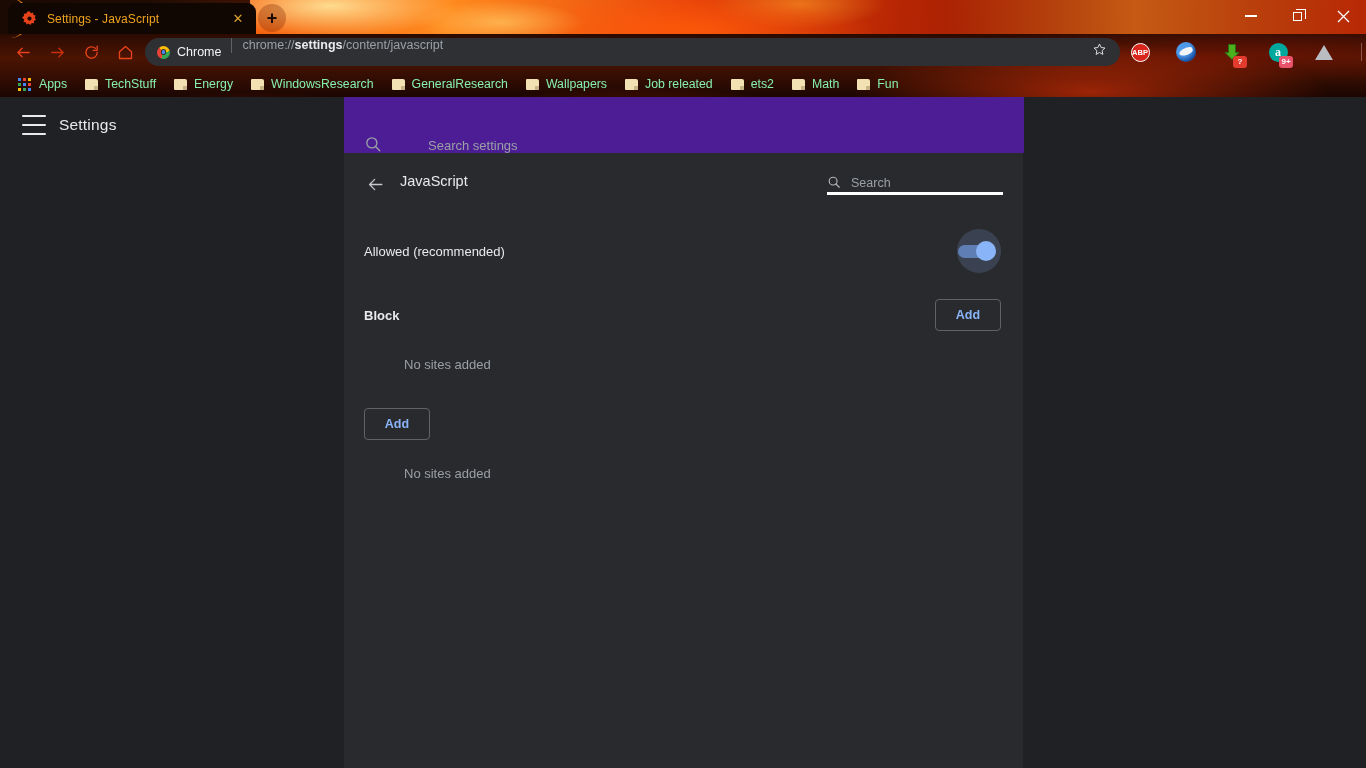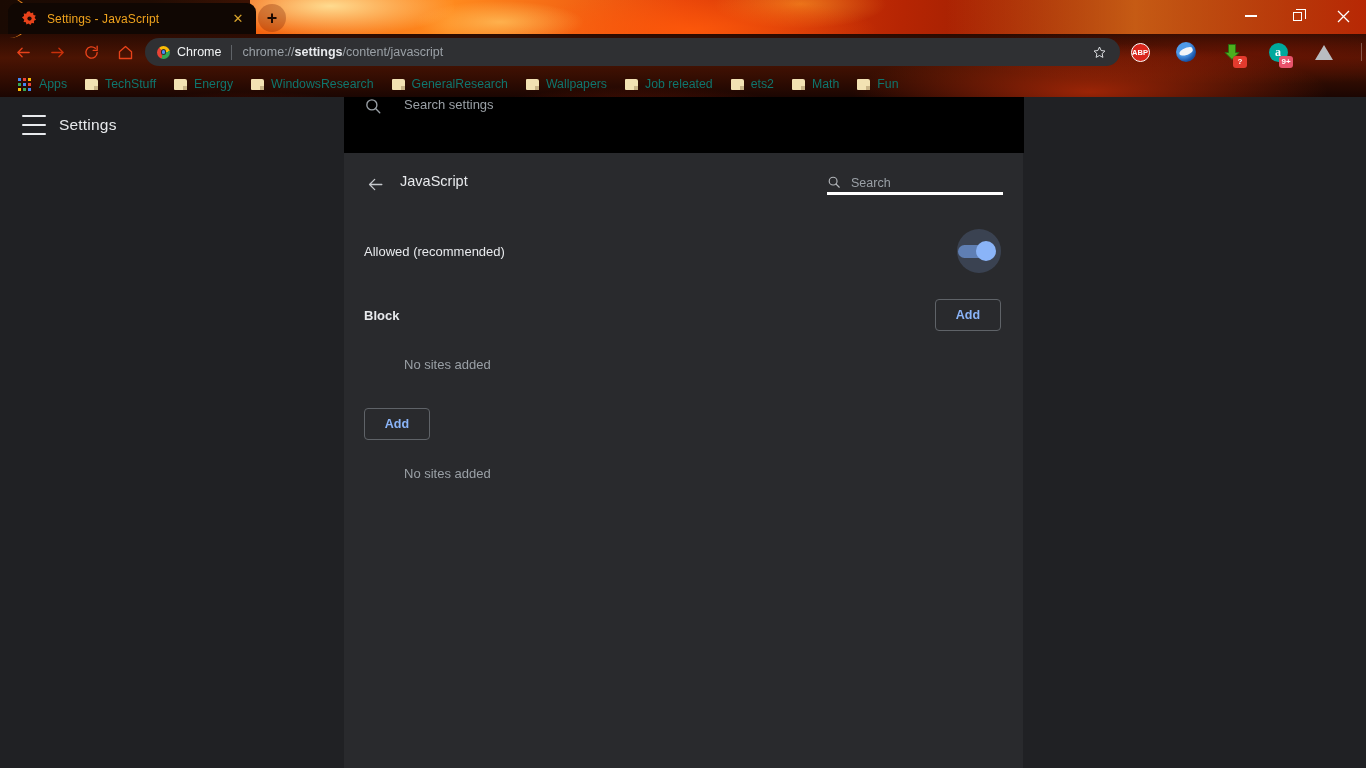--- a/index.html
+++ b/index.html
@@ -82,21 +82,21 @@
   }
 
   
   .toolbar{ position:absolute; left:0; top:34px; width:1366px; height:36px; display:flex;
             align-items:center; padding:0 8px; z-index:5; }
   .nav-btn{ width:30px; height:30px; margin-right:4px; display:flex; align-items:center;
             justify-content:center; color:#e23b0b; font-size:16px; }
   .nav-btn svg{ display:block; }
   .omnibox{
     position:absolute; left:145px; top:38px; width:975px; height:28px;
-    background:#2f3033; border-radius:14px; display:flex; align-items:center; padding:0 10px 0 12px;
+    background:#2f3033; border-radius:14px; display:flex; padding:0 10px 0 12px;
     z-index:5;
   }
   .omni-chip{ display:flex; align-items:center; gap:7px; color:#f1f3f4; font-size:12.5px; }
   .chrome-ball{ width:13px; height:13px; border-radius:50%;
     background:conic-gradient(from 200deg,#ea4335 0 33%,#fbbc05 0 66%,#34a853 0 100%);
     position:relative; }
   .chrome-ball::after{ content:""; position:absolute; inset:3.6px; border-radius:50%; background:#2f3033; }
   .chrome-ball::before{ content:""; position:absolute; inset:4.9px; border-radius:50%; background:#4c8df6; z-index:2; }
   .omni-sep{ width:1px; height:15px; background:#5f6368; margin:0 10px; }
   .omni-url{ flex:1; color:#9aa0a6; font-size:12.5px; white-space:nowrap; overflow:hidden; }
@@ -132,40 +132,40 @@
              linear-gradient(135deg,#3d2a18 0%, #7b5530 40%, #b98a4e 62%, #5c7f3a 100%);
            border:1px solid rgba(0,0,0,.25); }
   .menu-dots{ width:24px; height:24px; display:flex; flex-direction:column; align-items:center;
               justify-content:center; gap:2.5px; }
   .menu-dots i{ width:3px; height:3px; border-radius:50%; background:#c7352c; display:block; }
 
   
   .bookmarks{ position:absolute; left:0; top:71px; width:1366px; height:26px; display:flex;
               align-items:center; padding-left:10px; z-index:5; }
   .bm{ display:flex; align-items:center; height:22px; padding:0 8px; margin-right:2px;
-       color:#0f766e; font-size:12.3px; white-space:nowrap; }
+       color:#86efac; font-size:12.3px; white-space:nowrap; }
   .bm-grid{ width:14px; height:14px; margin-right:7px; display:grid;
             grid-template-columns:repeat(3,3px); grid-template-rows:repeat(3,3px);
             gap:2px; align-content:center; }
   .bm-grid i{ width:3px; height:3px; display:block; }
   .bm-folder{ width:13px; height:11px; margin-right:7px; background:#f2e2b3;
               border-radius:1px 2px 1px 1px; position:relative; flex:0 0 13px; }
   .bm-folder::after{ content:""; position:absolute; right:0; bottom:0; width:4px; height:4px;
                      background:#c9b487; }
 
   
   .settings-page{ position:absolute; left:0; top:97px; width:1366px; height:671px; background:#202124; }
   .settings-toolbar{ position:absolute; left:0; top:0; width:1366px; height:56px; background:#202124; }
   .st-hamburger{ position:absolute; left:22px; top:18px; width:24px; height:20px;
                  display:flex; flex-direction:column; justify-content:space-between; }
   .st-hamburger i{ display:block; height:2px; background:#e8eaed; border-radius:1px; }
   .st-title{ position:absolute; left:59px; top:19px; color:#e8eaed; font-size:15.5px; font-weight:500; letter-spacing:.2px; }
   .st-search{
     position:absolute; left:344px; top:0px; width:680px; height:56px;
-    background:#000000; display:flex; align-items:flex-start; padding-left:20px;
+    background:#4c1d95; display:flex; align-items:flex-end; padding-left:20px;gap:24px;
   }
   .st-search .mag{ width:18px; height:18px; margin-right:22px; flex:0 0 18px; color:#9aa0a6; }
   .st-search-ph{ color:#9aa0a6; font-size:13px; }
 
   .card{
     position:absolute; left:344px; top:56px; width:679px; height:615px;
     background:#292a2d;
   }
   .card-head{ position:relative; height:62px; }
   .back-arrow{ position:absolute; left:18px; top:18px; width:26px; height:26px;

